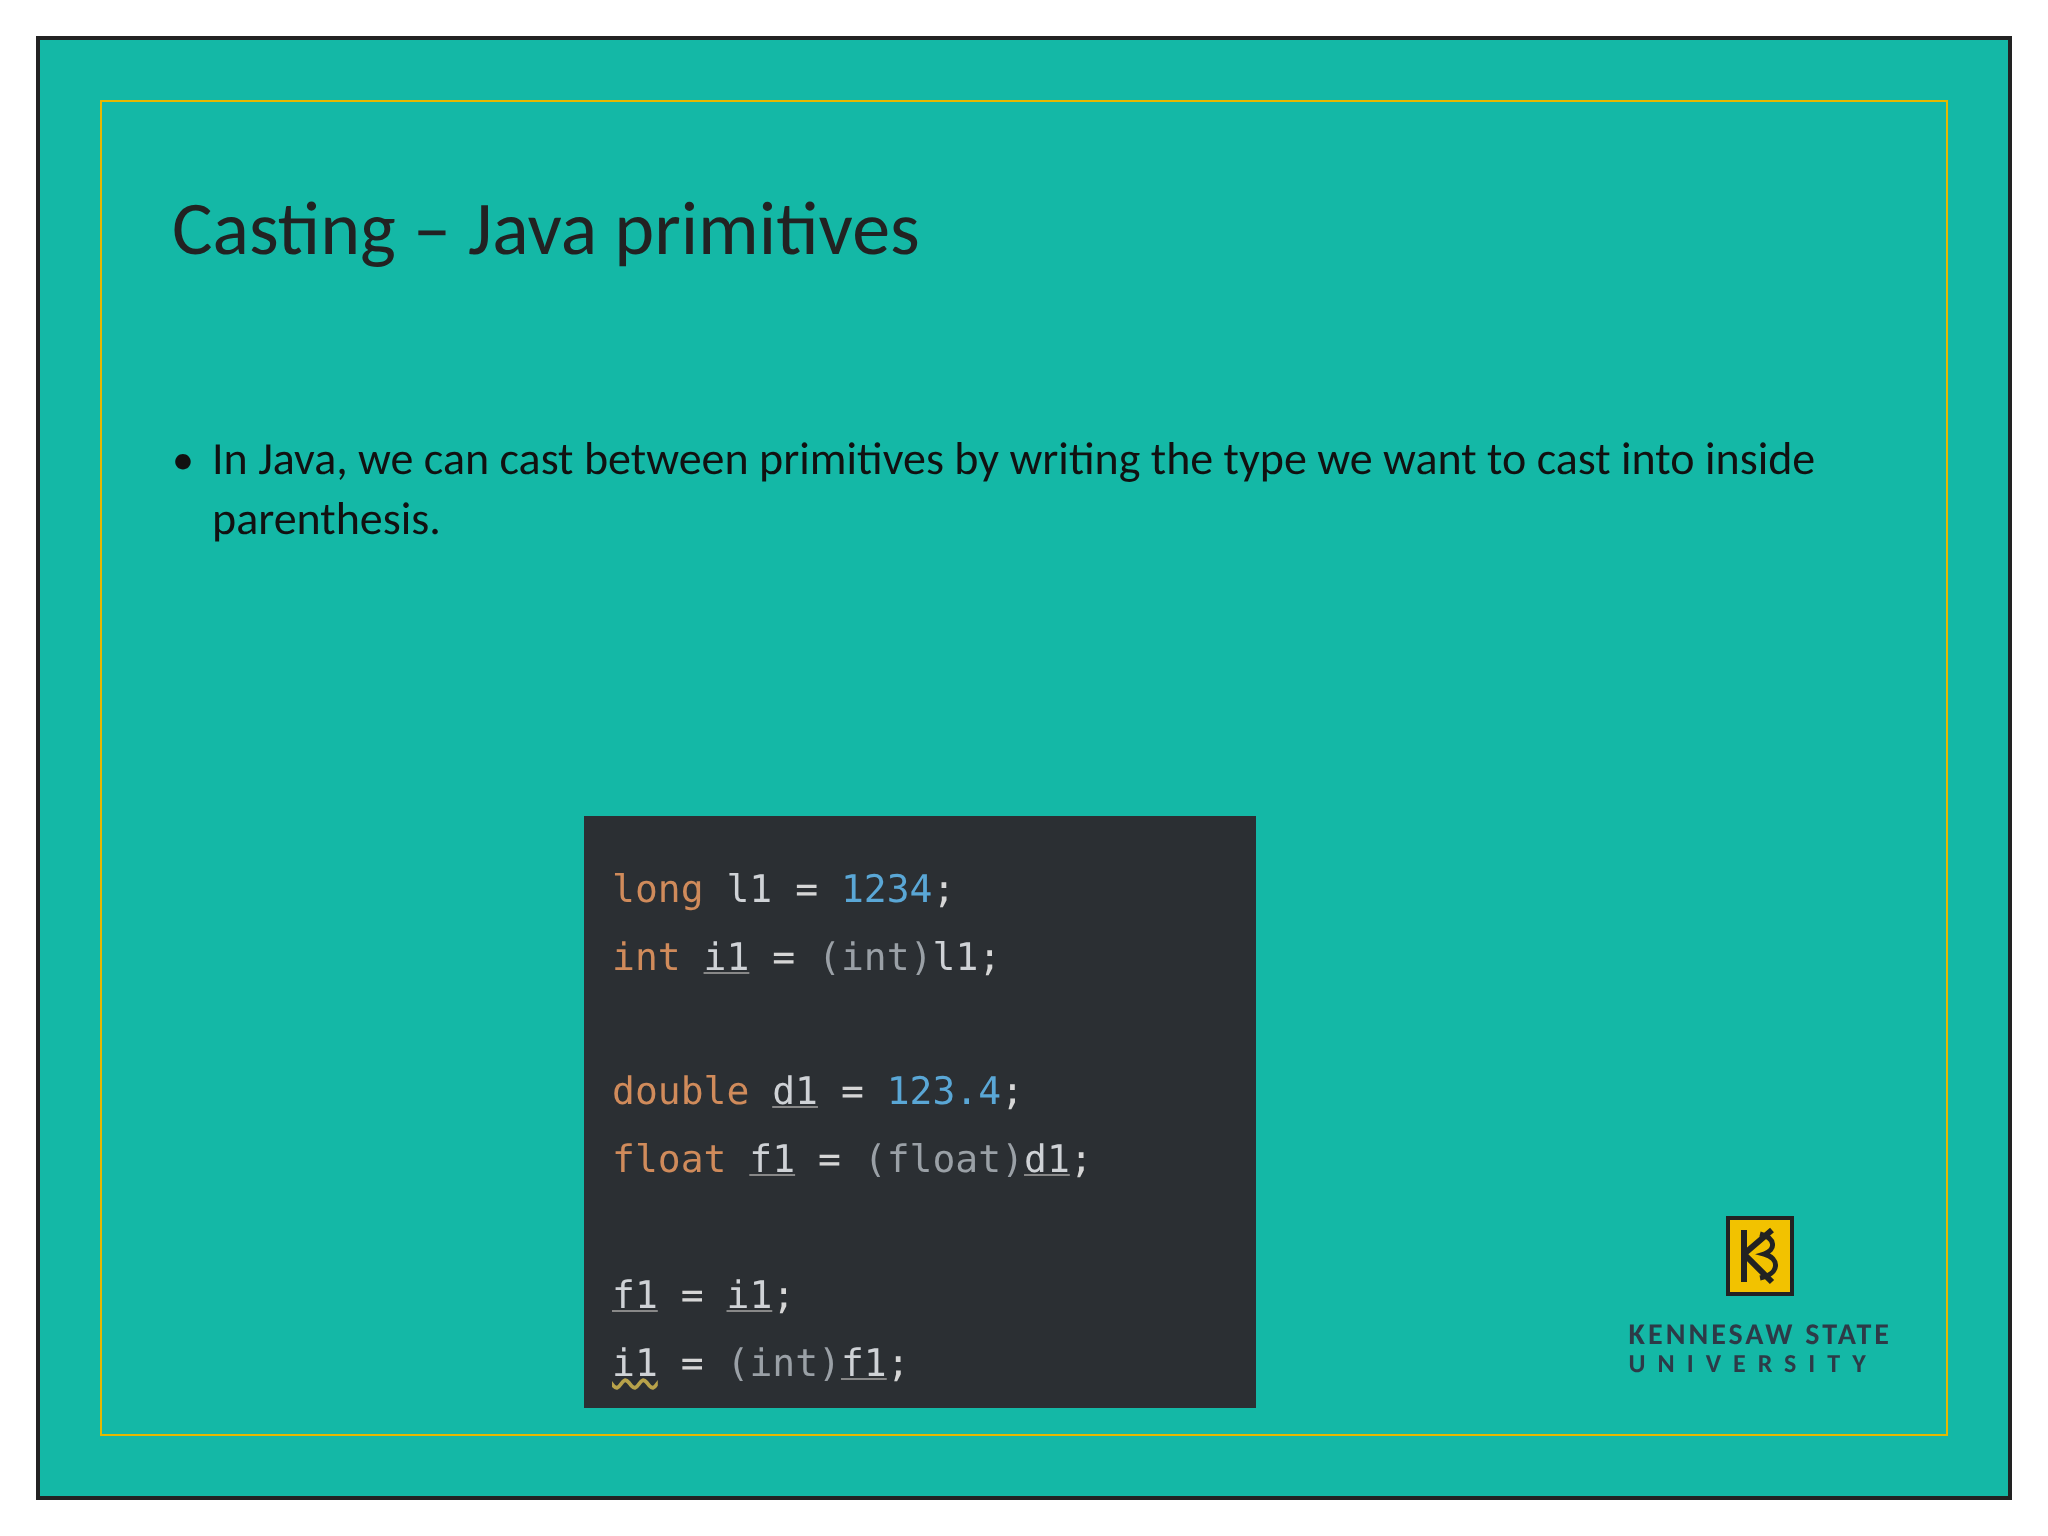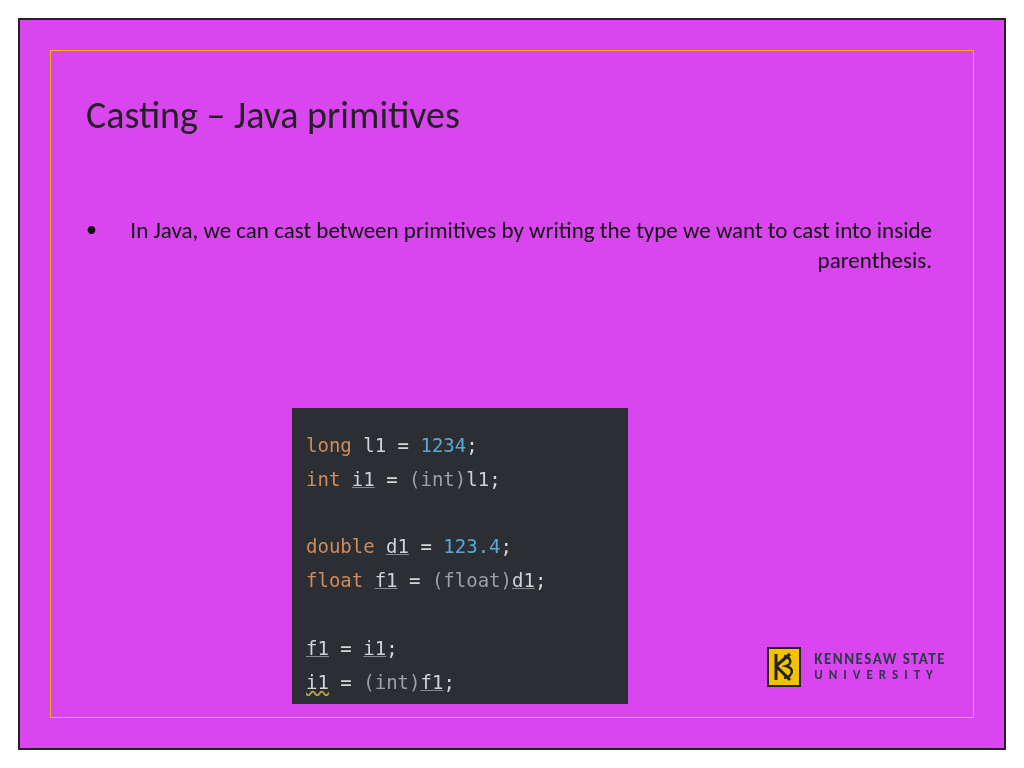--- a/index.html
+++ b/index.html
@@ -1,42 +1,42 @@
 <!DOCTYPE html>
 <html><head>
 <meta charset="utf-8">
 <style>
   * { box-sizing: border-box; margin: 0; padding: 0; }
   html, body { width: 1024px; height: 768px; font-family: "Segoe UI", Calibri, Arial, sans-serif; background: #fff; }
   .outer-frame {
     position: absolute;
     top: 18px; left: 18px; right: 18px; bottom: 18px;
     border: 2px solid #222;
-    background: #d946ef;
+    background: #14b8a6;
   }
   .inner-frame {
     position: absolute;
     top: 30px; left: 30px; right: 30px; bottom: 30px;
     border: 1.5px solid #e6b800;
   }
   .slide-title {
     position: absolute;
     top: 72px; left: 66px;
     font-size: 38px;
     font-weight: 400;
     color: #222;
   }
   .bullets {
     position: absolute;
     top: 196px; left: 64px; right: 72px;
     font-size: 23px;
     color: #111;
     line-height: 1.3;
   }
-  .bullets ul { list-style: none; text-align: right; }
+  .bullets ul { list-style: none; }
   .bullets li { position: relative; padding-left: 22px; margin-bottom: 8px; }
   .bullets li::before {
     content: "•";
     position: absolute;
     left: 2px; top: 0;
     font-size: 22px;
   }
   .code-block {
     position: absolute;
     left: 272px; top: 388px;
@@ -57,20 +57,21 @@
   .op   { color: #d6d6d6; }
   .paren{ color: #9aa0a6; }
   .cast { color: #9aa0a6; }
 
   .logo {
     position: absolute;
     right: 58px; bottom: 58px;
     display: flex;
     align-items: center;
     gap: 10px;
+    flex-direction: column;
   }
   .logo-text { line-height: 1.05; color: #2d3a47; }
   .logo-line1 { font-size: 15px; font-weight: 700; letter-spacing: 1.5px; }
   .logo-line2 { font-size: 13px; font-weight: 700; letter-spacing: 6px; }
 </style>
 </head>
 <body>
 
 <div class="outer-frame">
   <div class="inner-frame"></div>

